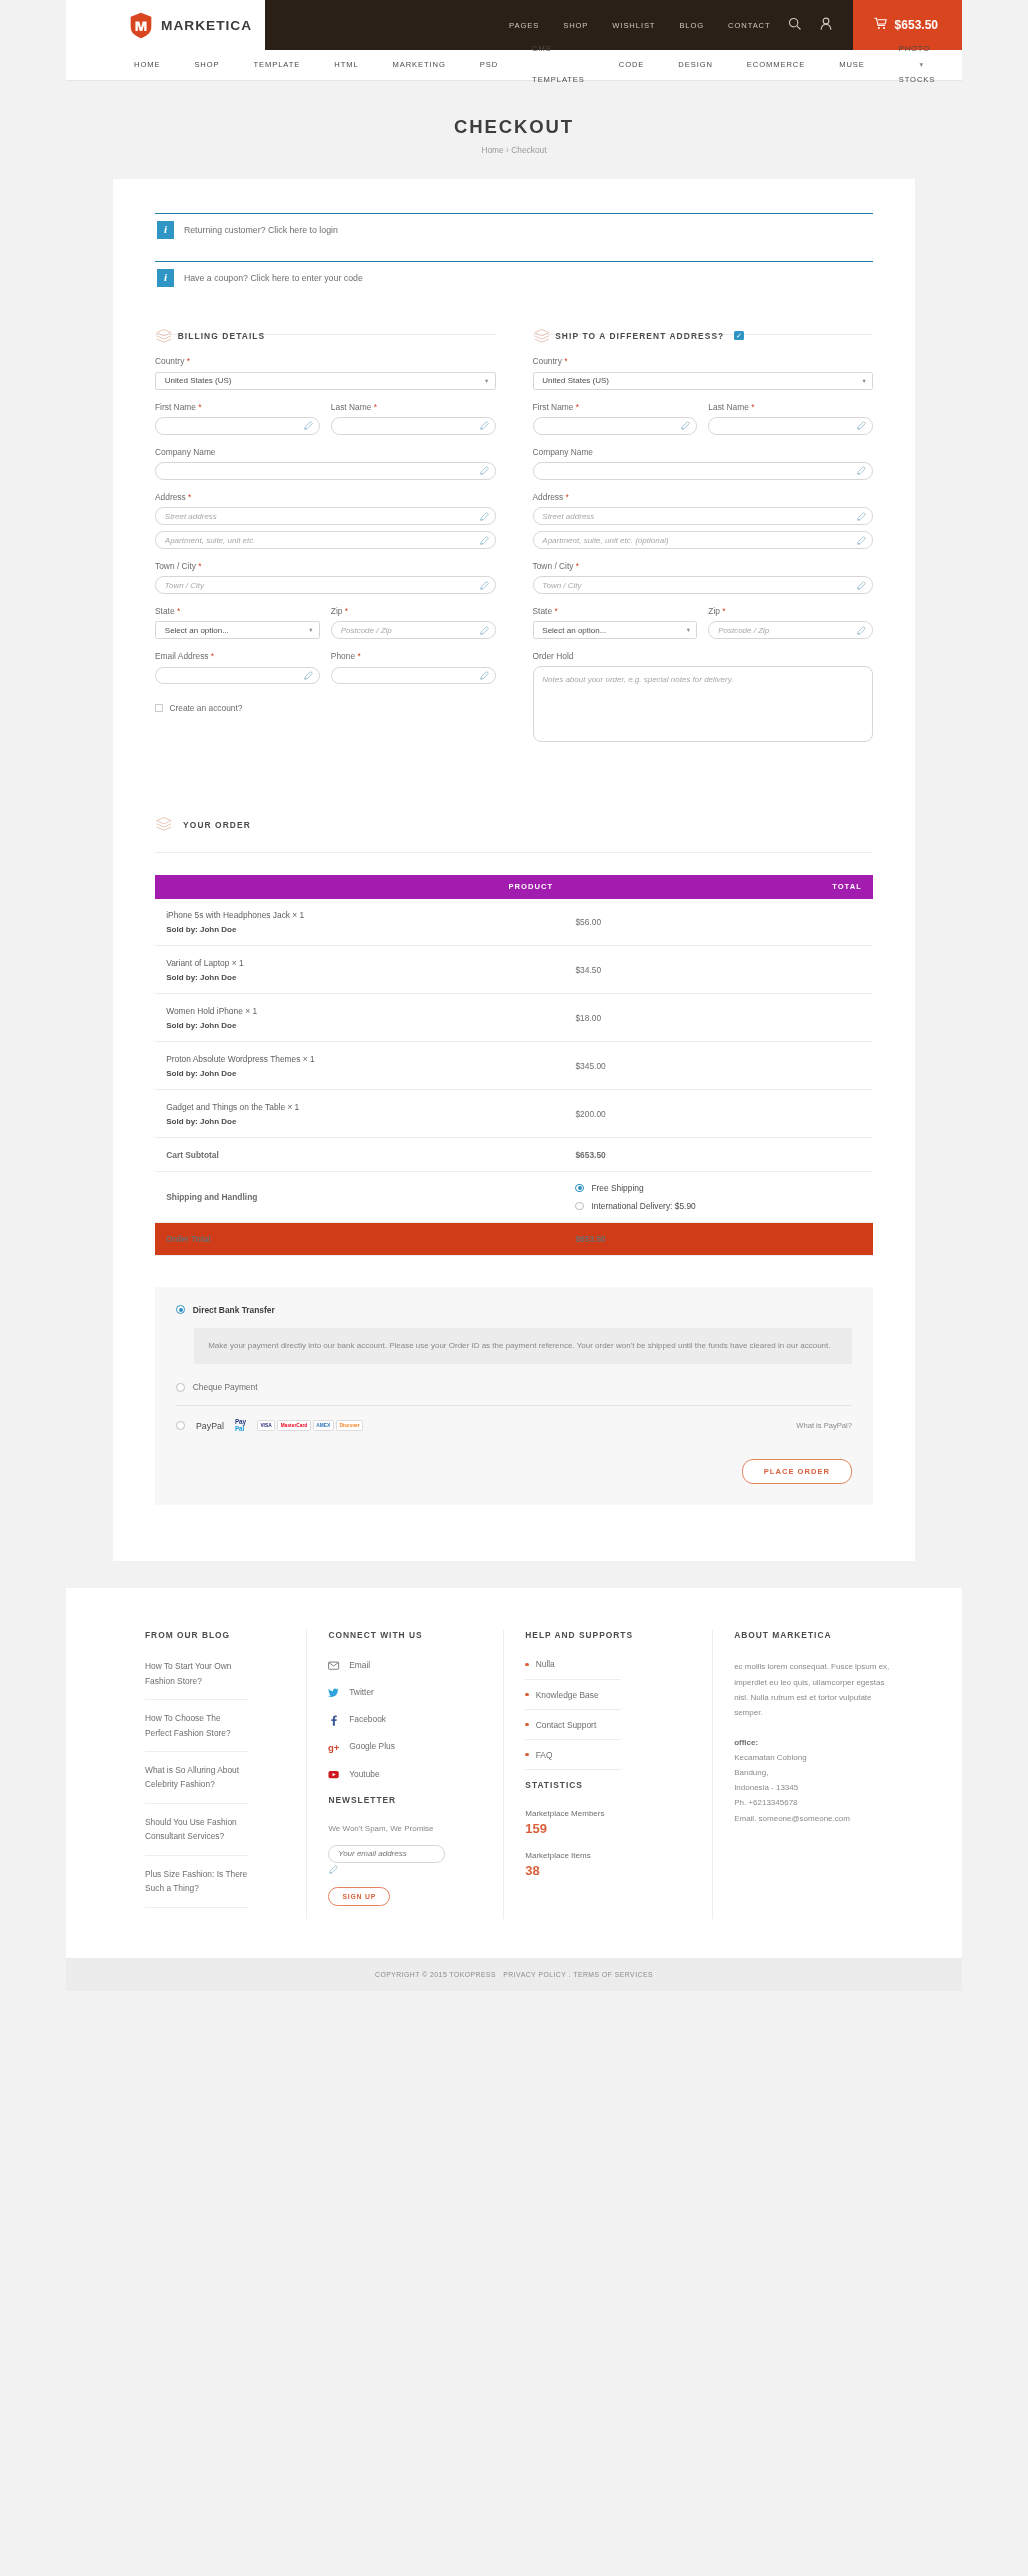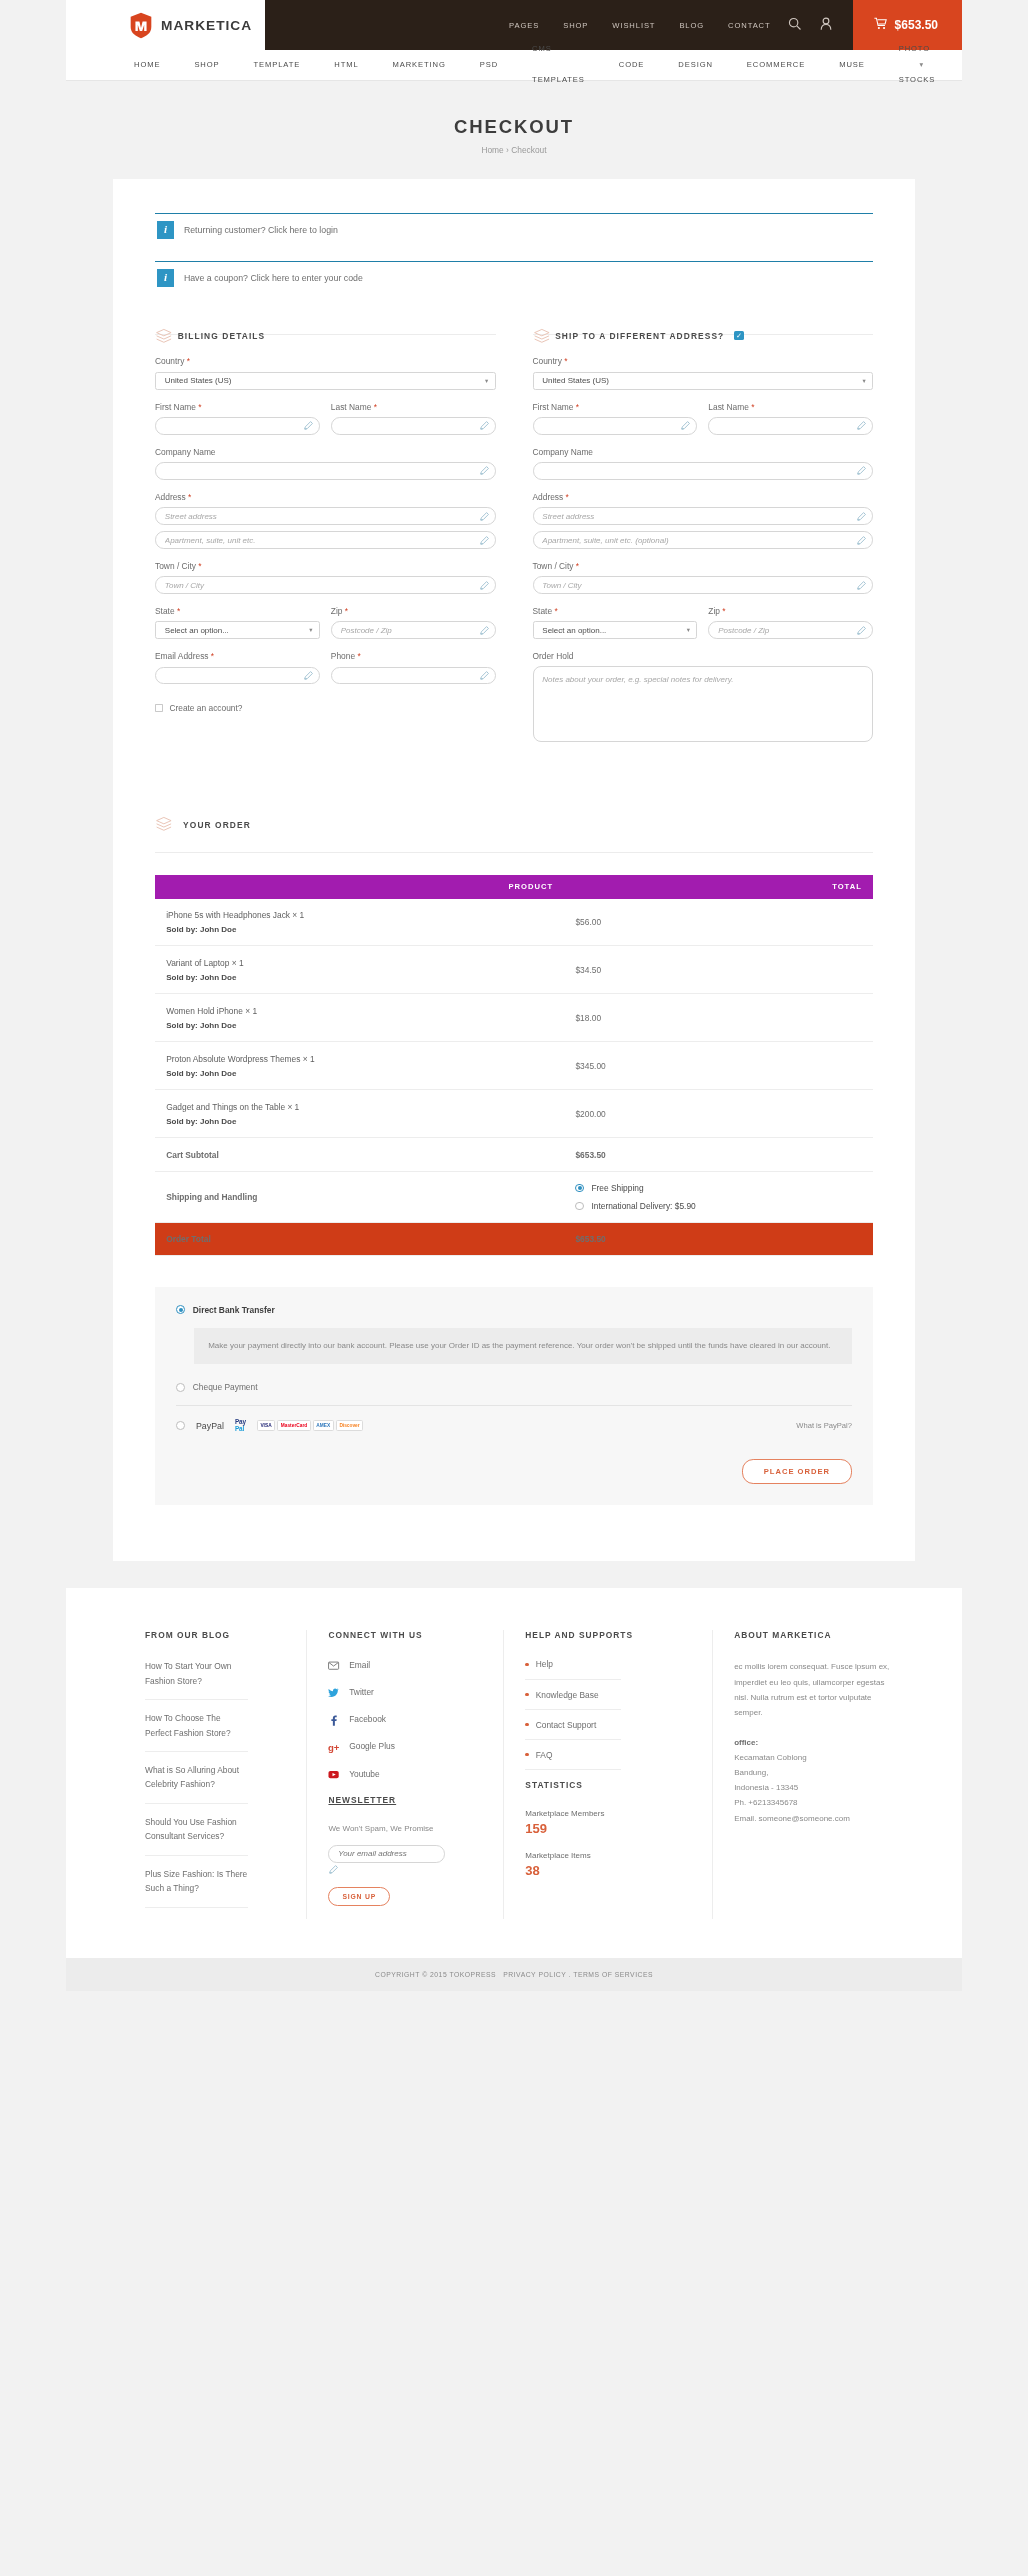--- a/index.html
+++ b/index.html
@@ -193,21 +193,21 @@
     margin:0 0 19px; font-size:8.4px; letter-spacing:1px; color:#4a4a4a; font-weight:bold;
     text-transform:uppercase;
   }
   .blog-link {
     display:block; font-size:8.4px; color:#6e6e6e; text-decoration:none; line-height:1.7;
     padding-bottom:11.2px; margin-bottom:11.2px; border-bottom:0.8px solid #ededed; max-width:103px;
   }
   .soc { display:flex; align-items:center; gap:9.6px; margin-bottom:16px; }
   .soc .sico { width:11.2px; height:11.2px; flex:none; }
   .soc a { font-size:8.4px; color:#6e6e6e; text-decoration:none; }
-  .news-h { margin-top:27px;text-decoration:underline; }
+  .news-h { margin-top:27px; }
   .news-sub { font-size:8px; color:#8a8a8a; margin-bottom:11.2px; }
   .news-inp { position:relative; width:117px; }
   .news-inp input {
     width:100%; height:17.7px; border:0.8px solid #d6d6d6; border-radius:8.8px; font-size:8px;
     padding:0 19px 0 8.8px; color:#a8a8a8; font-style:italic; outline:none;
     font-family:"Liberation Sans", sans-serif;
   }
   .signup {
     margin-top:9.6px; border:0.8px solid #e5825f; color:#d8603a; background:#fff; border-radius:9.6px;
     font-size:6.8px; letter-spacing:0.8px; padding:4.8px 13px; font-weight:bold; cursor:pointer;
@@ -785,21 +785,21 @@
             </svg>
         </span>
       </div>
       <button class="signup">SIGN UP</button>
     </div>
 
     <div class="fcol c3">
       <h4>HELP AND SUPPORTS</h4>
       <a class="help-link" href="#">
         <span class="bullet"></span>
-        <span>Help</span>
+        <span>Nulla</span>
       </a>
       <a class="help-link" href="#">
         <span class="bullet"></span>
         <span>Knowledge Base</span>
       </a>
       <a class="help-link" href="#">
         <span class="bullet"></span>
         <span>Contact Support</span>
       </a>
       <a class="help-link" href="#">

